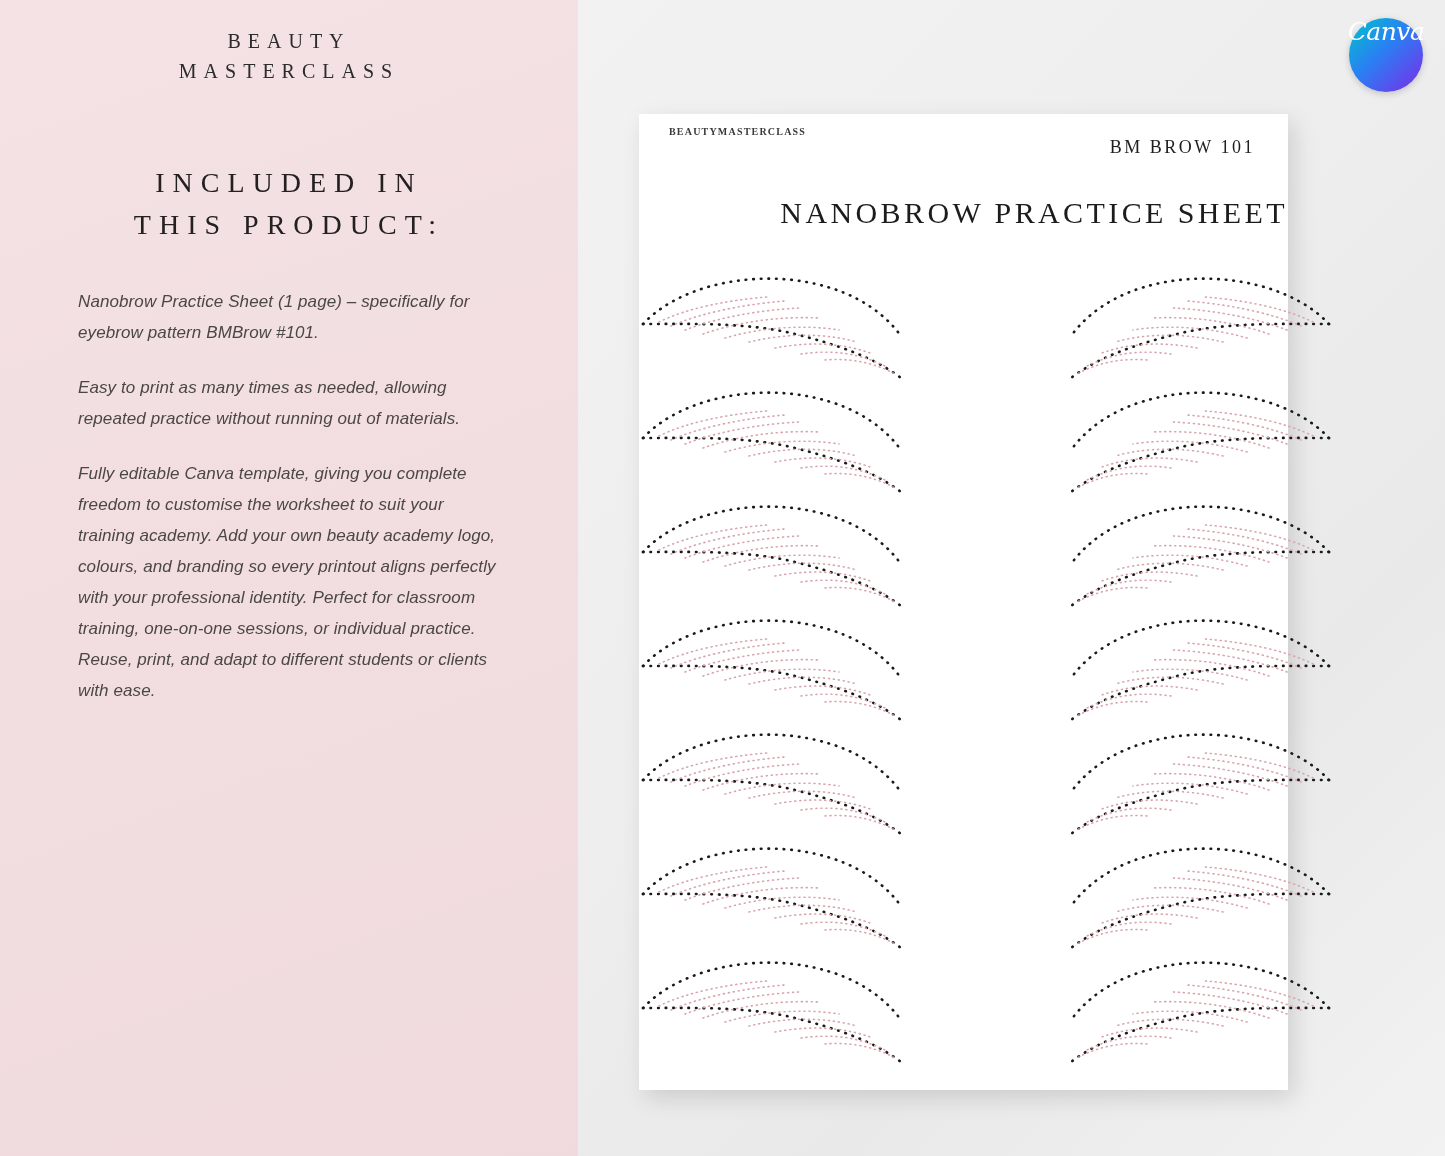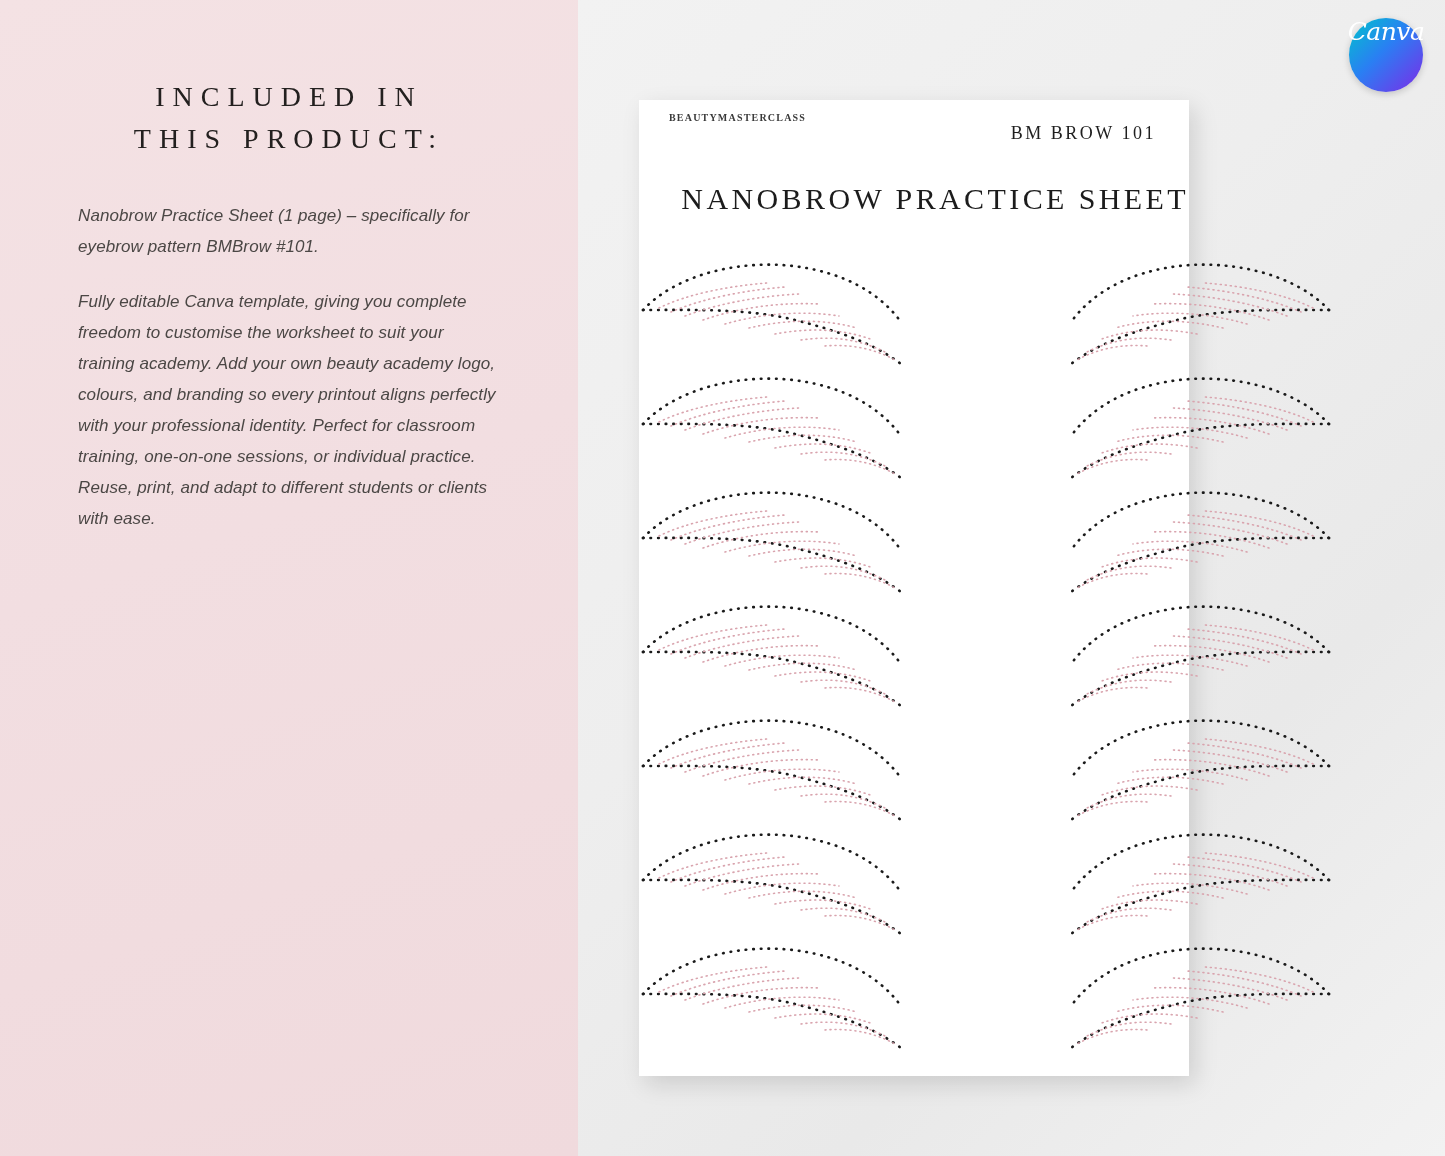--- a/index.html
+++ b/index.html
@@ -87,22 +87,22 @@
     font-size: 25px;
     color: #ffffff;
     letter-spacing: -0.5px;
     transform: translateY(-1px);
   }
 
   
   .sheet {
     position: absolute;
     left: 61px;
-    top: 100px;
-    width: 550px;
+    top: 114px;
+    width: 649px;
     height: 976px;
     background: #ffffff;
     box-shadow: 6px 8px 22px rgba(0,0,0,0.13);
   }
   .sheet-header {
     position: relative;
     height: 60px;
   }
   .sheet-brand {
     position: absolute;
@@ -136,28 +136,33 @@
     height: 810px;
   }
   .brow-svg { display: block; width: 694px; height: 810px; }
 </style>
 </head>
 <body>
 
 <div class="page">
 
   <div class="left-panel">
+    <div class="brand">
+      <div class="brand-line1">BEAUTY</div>
+      <div class="brand-line2">MASTERCLASS</div>
+    </div>
 
     <div class="included-title">
       <div>INCLUDED IN</div>
       <div>THIS PRODUCT:</div>
     </div>
 
     <div class="body-copy">
       <p>Nanobrow Practice Sheet (1 page) – specifically for eyebrow pattern BMBrow #101.</p>
+      <p>Easy to print as many times as needed, allowing repeated practice without running out of materials.</p>
       <p>Fully editable Canva template, giving you complete freedom to customise the worksheet to suit your training academy. Add your own beauty academy logo, colours, and branding so every printout aligns perfectly with your professional identity. Perfect for classroom training, one-on-one sessions, or individual practice. Reuse, print, and adapt to different students or clients with ease.</p>
     </div>
   </div>
 
   <div class="right-panel">
 
     <div class="canva-badge">
       <span>Canva</span>
     </div>
 

